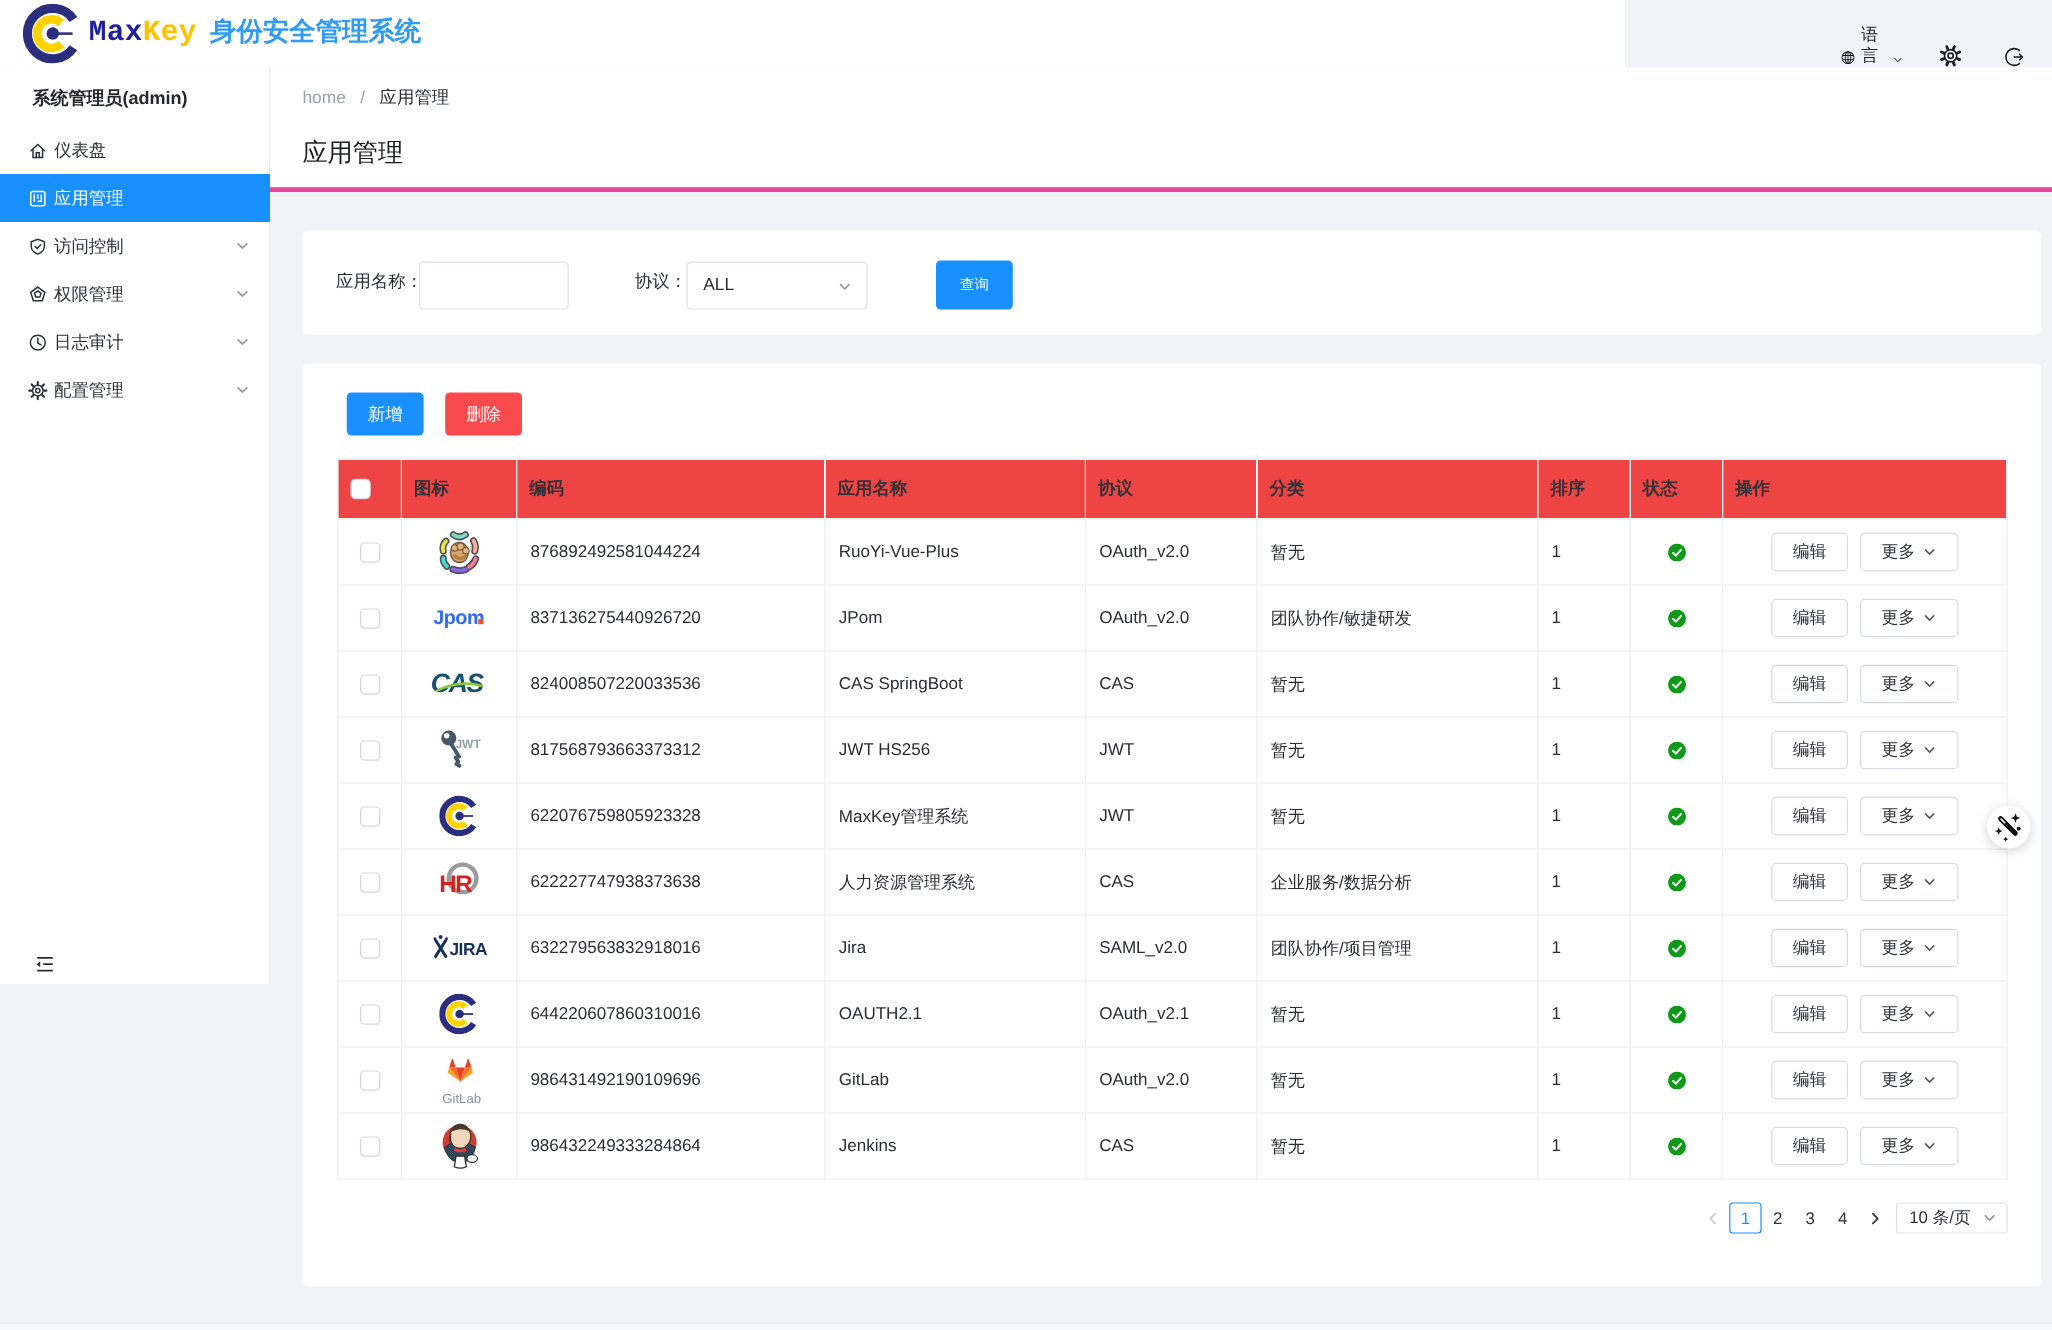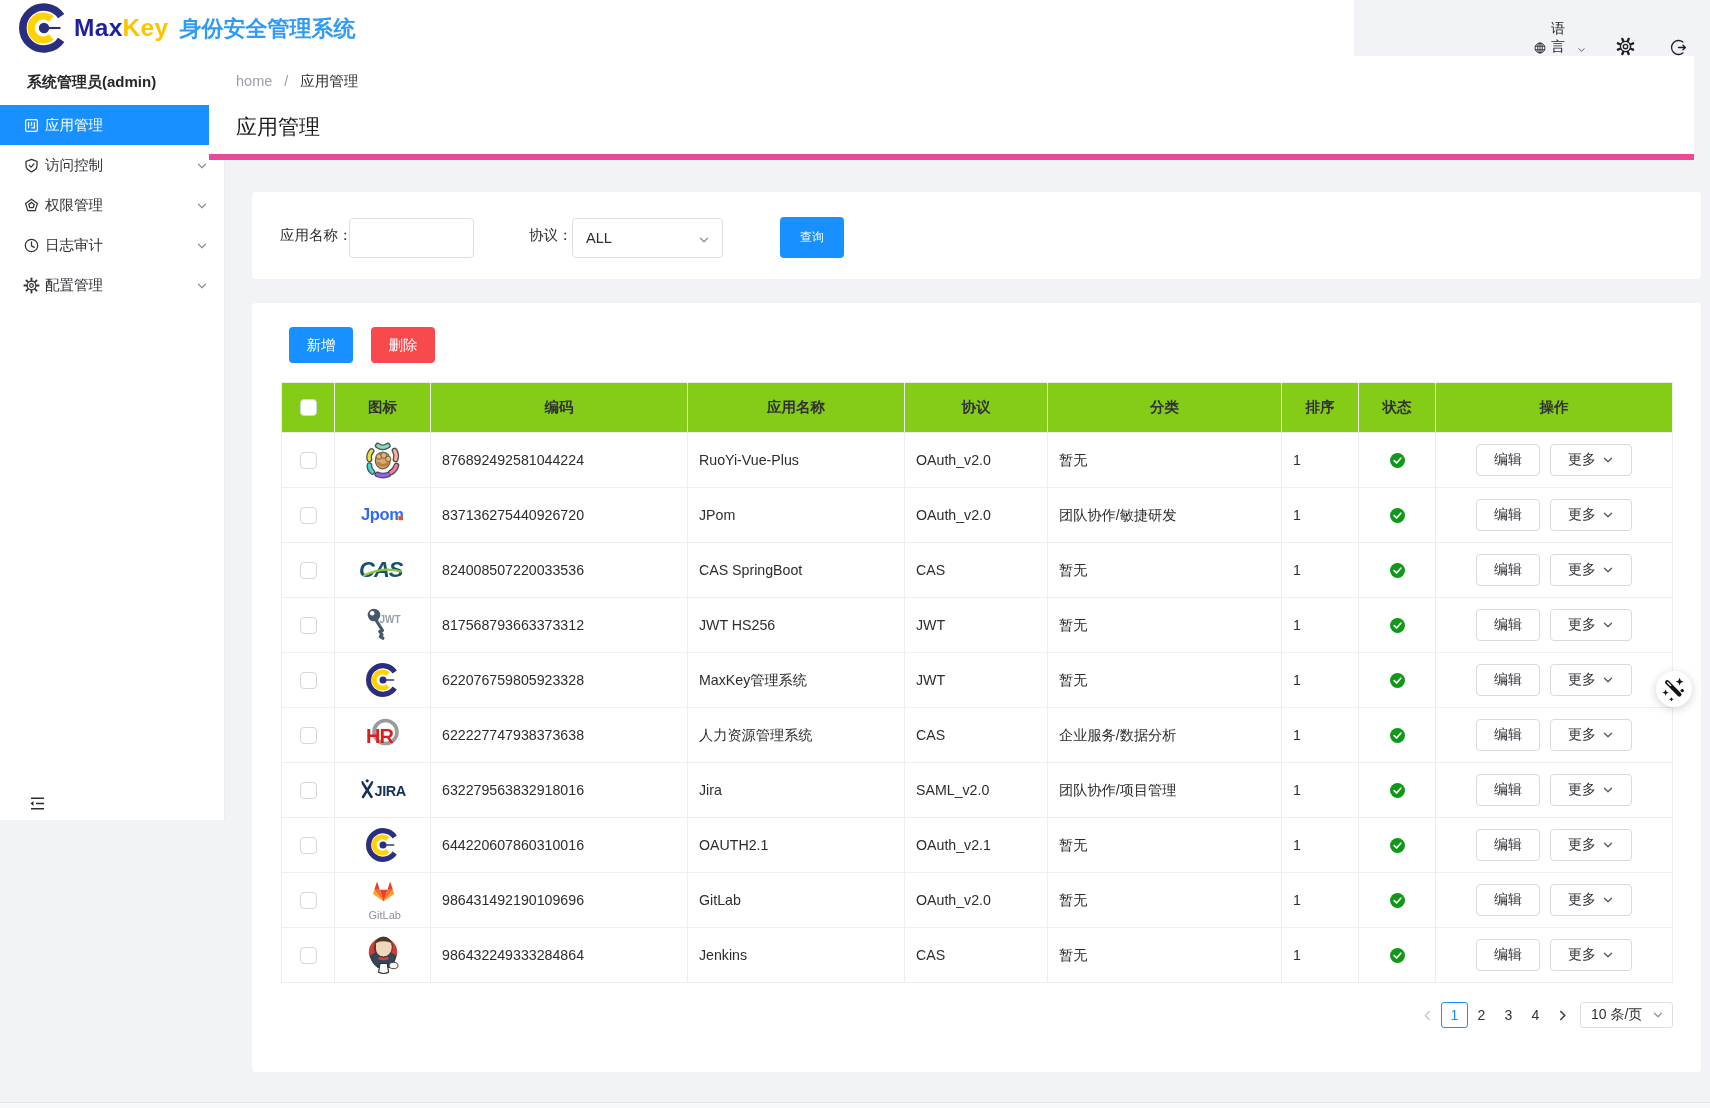--- a/index.html
+++ b/index.html
@@ -1,21 +1,21 @@
 <!DOCTYPE html>
 <html lang="zh"><head>
 <meta charset="utf-8">
 <title>应用管理</title>
 <style>
 * { margin:0; padding:0; box-sizing:border-box; }
 html,body { width:1710px; height:1108px; overflow:hidden; }
 body { font-family:"Liberation Sans",sans-serif; background:#f2f3f7; position:relative; color:#2b2d31; }
 
 
-.hdr { position:absolute; left:0; top:0; width:1354px; height:56px; background:#fff; }
+.hdr { position:absolute; left:0; top:0; width:1354px; height:56px; background:#fff;font-family:Liberation Mono, monospace; }
 .hdr .logo { position:absolute; left:19px; top:3px; }
 .brand { position:absolute; left:74px; top:0; height:56px; line-height:56px; white-space:nowrap; }
 .brand .m1 { font-size:24.5px; font-weight:bold; color:#1f1fa0; letter-spacing:0.3px; }
 .brand .m2 { font-size:24.5px; font-weight:bold; color:#fdc300; letter-spacing:0.3px; }
 .brand .m3 { font-size:22px; font-weight:bold; color:#2f9bf5; margin-left:11px; }
 .hico { position:absolute; top:0; height:56px; display:flex; align-items:flex-end; }
 .lang { left:1534px; gap:5px; font-size:14px; color:#1d1e20; }
 .g1 { left:1616px; }
 .g2 { left:1670px; }
 
@@ -24,21 +24,21 @@
 .admin { position:absolute; left:27px; top:17px; font-size:15px; font-weight:bold; color:#26272b; }
 .menu { position:absolute; left:0; top:49px; width:225px; }
 .mi { position:relative; height:40px; display:flex; align-items:center; color:#2f3136; font-size:14.5px; cursor:default; }
 .mi .mico { position:absolute; left:23px; top:11.5px; width:17px; height:17px; }
 .mi .mlab { position:absolute; left:45px; }
 .mi .mchev { position:absolute; left:196px; top:14px; }
 .mi.active { background:#1890ff; color:#fff; }
 .collapse { position:absolute; left:28px; top:738px; }
 
 
-.topblock { position:absolute; left:209px; top:56px; width:1485px; height:104px; background:#fff; border-bottom:6px solid #ec4899; }
+.topblock { position:absolute; left:225px; top:56px; width:1485px; height:104px; background:#fff; border-bottom:4px solid #ec4899; }
 .crumb { position:absolute; left:27px; top:16px; font-size:14.5px; color:#9b9fa8; }
 .crumb .sep { margin:0 12px; color:#9b9fa8; }
 .crumb .cur { color:#2b2d31; }
 .ptitle { position:absolute; left:27px; top:57px; font-size:21px; font-weight:500; color:#1b1c1f; }
 
 
 .card { position:absolute; background:#fff; border-radius:4px; }
 .fcard { left:252px; top:192px; width:1449px; height:87px; }
 .mcard { left:252px; top:303px; width:1449px; height:769px; }
 
@@ -47,21 +47,21 @@
 .finput { position:absolute; top:26px; height:40px; border:1px solid #dcdfe6; border-radius:4px; background:#fff; }
 .fsel { position:absolute; top:26px; height:40px; border:1px solid #dcdfe6; border-radius:4px; background:#fff; font-size:14.5px; color:#2b2d31; display:flex; align-items:center; }
 .qbtn { position:absolute; left:528px; top:25px; width:64px; height:41px; background:#1890ff; border-radius:4px; color:#fff; font-size:12px; display:flex; align-items:center; justify-content:center; }
 
 
 .abtn { position:absolute; top:24px; width:64px; height:36px; border-radius:4px; color:#fff; font-size:14.5px; display:flex; align-items:center; justify-content:center; }
 
 
 table.tbl { position:absolute; left:29px; top:79px; width:1391px; border-collapse:collapse; table-layout:fixed; font-size:14.2px; color:#2b2d31; }
 .tbl th, .tbl td { border:1px solid #eceef1; font-weight:normal; padding:0 0 0 11px; text-align:left; overflow:hidden; white-space:nowrap; }
-.tbl th { height:50px; background:#84cc16; text-align:center; padding:10px; font-weight:600; font-size:14.5px; color:#303237; border-color:#e9ebee; }
+.tbl th { height:50px; background:#ef4444; padding:10px; font-weight:600; font-size:14.5px; color:#303237; border-color:#e9ebee; }
 .tbl td { height:55px; }
 .tbl td.c-cb, .tbl td.c-ic, .tbl td.c-st, .tbl td.c-op { text-align:center; padding:0; }
 .cb { display:inline-block; width:17px; height:17px; border:1.5px solid #d3d6dc; border-radius:4px; background:#fff; vertical-align:middle; }
 .c-ic svg { vertical-align:middle; }
 .c-st svg { vertical-align:middle; }
 .btn { display:inline-flex; align-items:center; justify-content:center; width:64px; height:32px; border:1px solid #d7dade; border-radius:4px; font-size:14px; color:#2f3136; background:#fff; }
 .btn.more { width:82px; margin-left:10px; gap:6px; }
 
 
 .pag { position:absolute; top:698px; right:28px; height:28px; display:flex; align-items:center; font-size:14px; color:#2f3136; }
@@ -113,20 +113,28 @@
       <svg width="17" height="17" viewBox="0 0 17 17" fill="none" stroke="#1d1e20" stroke-width="1.3">
         <path d="M12.9,3.0 A7,7 0 1 0 12.9,14.0" stroke-linecap="round"></path>
         <path d="M8.5,8.5 H15.2 M13,6.2 L15.4,8.5 L13,10.8" stroke-linecap="round" stroke-linejoin="round"></path>
       </svg>
     </div>
 </div>
 
 <div class="side">
   <div class="admin">系统管理员(admin)</div>
   <div class="menu">
+<div class="mi">
+        <span class="mico"><svg width="17" height="17" viewBox="0 0 17 17" stroke="currentColor" stroke-width="1.25" stroke-linecap="round">
+            <path d="M2.8,8.6 L8.5,3.4 L14.2,8.6" fill="none"></path>
+            <path d="M4.5,7.5 V14.2 H12.5 V7.5" fill="none"></path>
+            <path d="M7.2,14 V10.2 H9.8 V14" fill="none"></path>
+          </svg></span>
+        <span class="mlab">仪表盘</span>
+      </div>
 <div class="mi active">
         <span class="mico"><svg width="17" height="17" viewBox="0 0 17 17" stroke="currentColor" stroke-width="1.25" stroke-linecap="round">
             <rect x="2.6" y="2.6" width="11.8" height="11.8" rx="1.6" fill="none"></rect>
             <path d="M5.6,5.6 V10.8" fill="none"></path>
             <path d="M8.5,5.6 V8.2" fill="none"></path>
             <path d="M11.4,5.6 V10.8 H8.8" fill="none"></path>
           </svg></span>
         <span class="mlab">应用管理</span>
       </div>
 <div class="mi">

